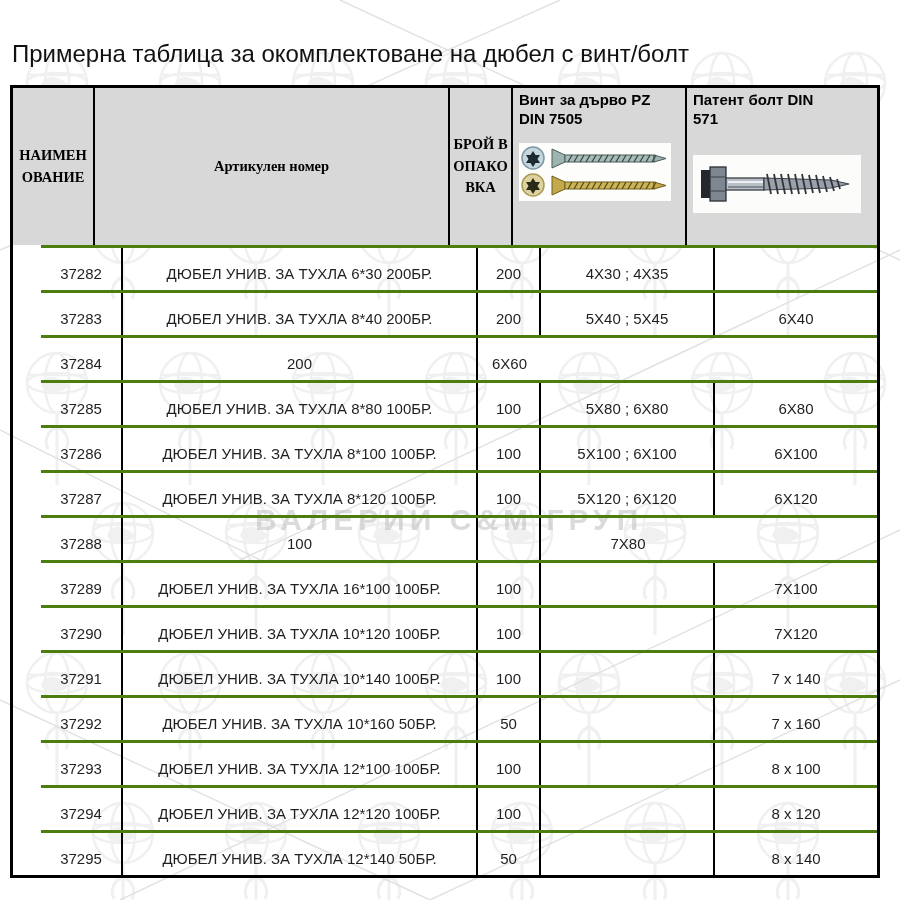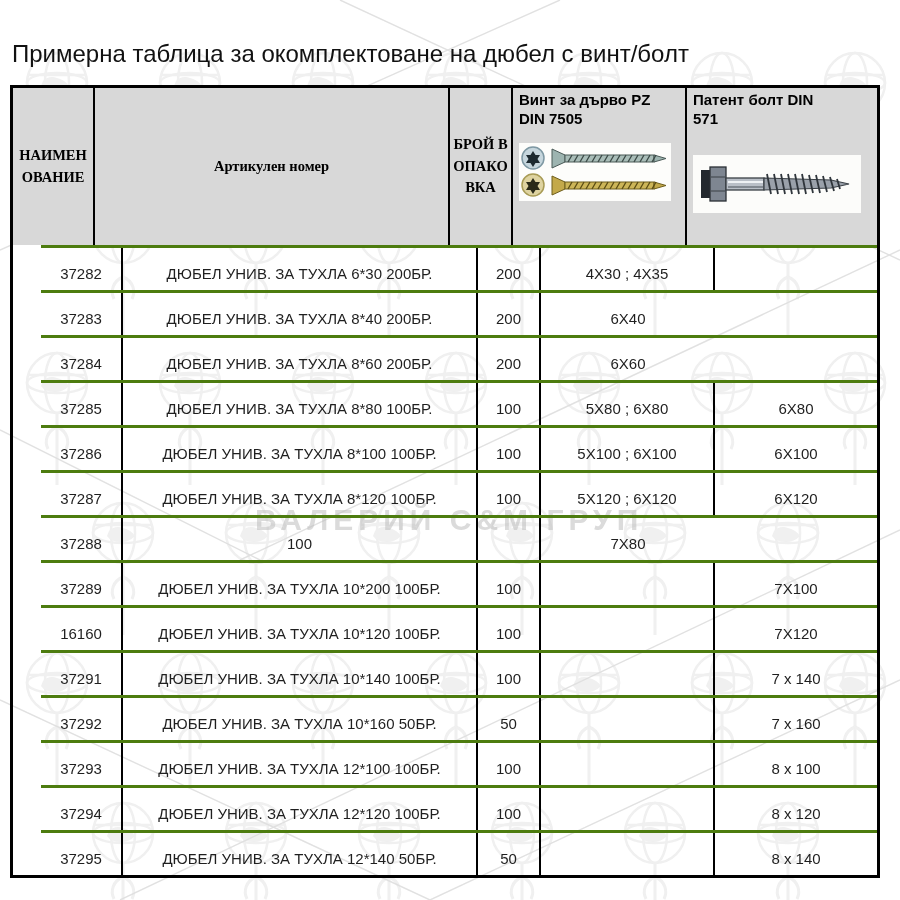--- a/index.html
+++ b/index.html
@@ -170,25 +170,25 @@
       <div class="td bR">37282</div>
       <div class="td name bR">ДЮБЕЛ УНИВ. ЗА ТУХЛА 6*30 200БР.</div>
       <div class="td bR">200</div>
       <div class="td bR">4X30 ; 4X35</div>
       <div class="td"></div>
     </div>
     <div class="tr body-row">
       <div class="td bR">37283</div>
       <div class="td name bR">ДЮБЕЛ УНИВ. ЗА ТУХЛА 8*40 200БР.</div>
       <div class="td bR">200</div>
+      <div class="td bR">5X40 ; 5X45</div>
       <div class="td">6X40</div>
     </div>
     <div class="tr body-row">
       <div class="td bR">37284</div>
-      <div class="td name bR">ДЮБЕЛ УНИВ. ЗА ТУХЛА 8*60 200БР.</div>
       <div class="td bR">200</div>
       <div class="td">6X60</div>
     </div>
     <div class="tr body-row">
       <div class="td bR">37285</div>
       <div class="td name bR">ДЮБЕЛ УНИВ. ЗА ТУХЛА 8*80 100БР.</div>
       <div class="td bR">100</div>
       <div class="td bR">5X80 ; 6X80</div>
       <div class="td">6X80</div>
     </div>
@@ -207,27 +207,27 @@
       <div class="td">6X120</div>
     </div>
     <div class="tr body-row">
       <div class="td bR">37288</div>
       <div class="td bR">100</div>
       <div class="td bR"></div>
       <div class="td">7X80</div>
     </div>
     <div class="tr body-row">
       <div class="td bR">37289</div>
-      <div class="td name bR">ДЮБЕЛ УНИВ. ЗА ТУХЛА 10*200 100БР.</div>
+      <div class="td name bR">ДЮБЕЛ УНИВ. ЗА ТУХЛА 16*100 100БР.</div>
       <div class="td bR">100</div>
       <div class="td bR"></div>
       <div class="td">7X100</div>
     </div>
     <div class="tr body-row">
-      <div class="td bR">16160</div>
+      <div class="td bR">37290</div>
       <div class="td name bR">ДЮБЕЛ УНИВ. ЗА ТУХЛА 10*120 100БР.</div>
       <div class="td bR">100</div>
       <div class="td bR"></div>
       <div class="td">7X120</div>
     </div>
     <div class="tr body-row">
       <div class="td bR">37291</div>
       <div class="td name bR">ДЮБЕЛ УНИВ. ЗА ТУХЛА 10*140 100БР.</div>
       <div class="td bR">100</div>
       <div class="td bR"></div>

